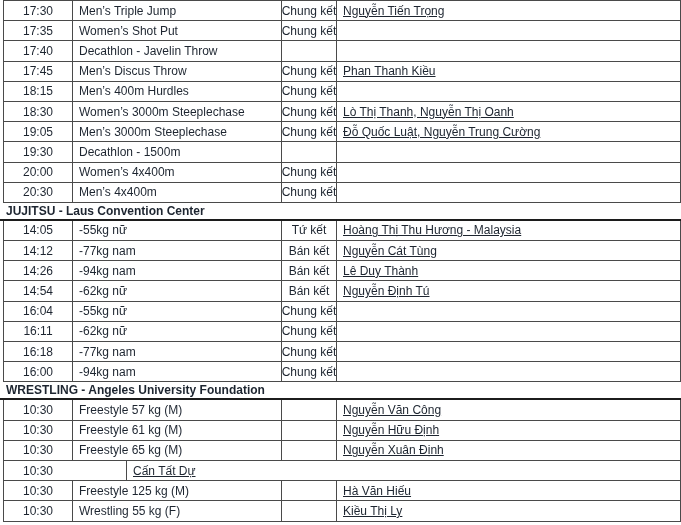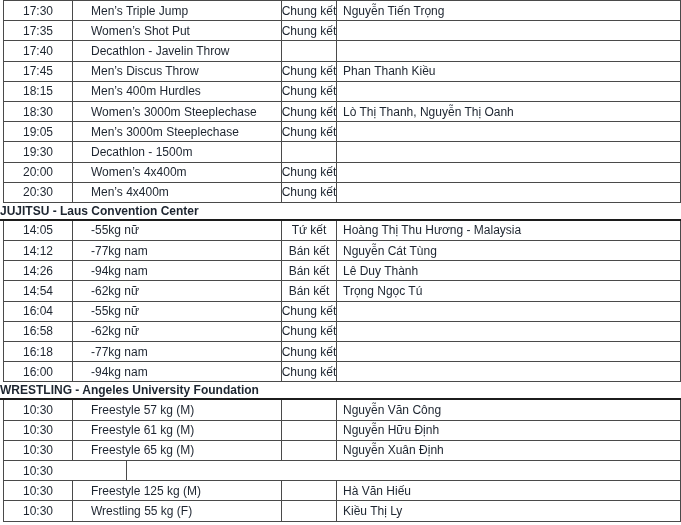--- a/index.html
+++ b/index.html
@@ -42,39 +42,40 @@
     color: var(--text, #1d2530);
   }
   .cell.time {
     width: 68px;
     justify-content: center;
   }
   .cell.event {
     width: 210px;
     border-left: 1px solid var(--border, #4a4a4a);
     border-right: 1px solid var(--border, #4a4a4a);
-    padding: 0 18px;
+    padding: 0 6px;
   }
   .cell.stage {
     width: 55px;
     justify-content: center;
     border-right: 1px solid var(--border, #4a4a4a);
   }
   .cell.athletes {
     flex: 1;
     padding: 2px 6px;
+    text-decoration: underline;
   }
   .section-row {
     display: flex;
     align-items: center;
     box-sizing: border-box;
     height: 18px;
     width: 681px;
     border-bottom: 2px solid var(--header-border, #1c1c1c);
-    padding-left: 0;
+    padding-left: 6px;
   }
   .section-row .section-label {
     font-size: 12px;
     font-weight: 700;
     color: var(--text, #1d2530);
     white-space: nowrap;
   }
 </style>
 </head>
 <body>
@@ -113,20 +114,21 @@
     <div class="data-row">
     <div class="cell time">18:30</div>
     <div class="cell event">Women’s 3000m Steeplechase</div>
     <div class="cell stage">Chung kết</div>
     <div class="cell athletes">Lò Thị Thanh, Nguyễn Thị Oanh</div>
   </div>
     <div class="data-row">
     <div class="cell time">19:05</div>
     <div class="cell event">Men’s 3000m Steeplechase</div>
     <div class="cell stage">Chung kết</div>
+    <div class="cell athletes">Đỗ Quốc Luật, Nguyễn Trung Cường</div>
   </div>
     <div class="data-row">
     <div class="cell time">19:30</div>
     <div class="cell event">Decathlon - 1500m</div>
     <div class="cell stage"></div>
     <div class="cell athletes"></div>
   </div>
     <div class="data-row">
     <div class="cell time">20:00</div>
     <div class="cell event">Women’s 4x400m</div>
@@ -157,30 +159,30 @@
     <div class="data-row">
     <div class="cell time">14:26</div>
     <div class="cell event">-94kg nam</div>
     <div class="cell stage">Bán kết</div>
     <div class="cell athletes">Lê Duy Thành</div>
   </div>
     <div class="data-row">
     <div class="cell time">14:54</div>
     <div class="cell event">-62kg nữ</div>
     <div class="cell stage">Bán kết</div>
-    <div class="cell athletes">Trọng Ngọc Tú</div>
+    <div class="cell athletes">Nguyễn Định Tú</div>
   </div>
     <div class="data-row">
     <div class="cell time">16:04</div>
     <div class="cell event">-55kg nữ</div>
     <div class="cell stage">Chung kết</div>
     <div class="cell athletes"></div>
   </div>
     <div class="data-row">
-    <div class="cell time">16:58</div>
+    <div class="cell time">16:11</div>
     <div class="cell event">-62kg nữ</div>
     <div class="cell stage">Chung kết</div>
     <div class="cell athletes"></div>
   </div>
     <div class="data-row">
     <div class="cell time">16:18</div>
     <div class="cell event">-77kg nam</div>
     <div class="cell stage">Chung kết</div>
     <div class="cell athletes"></div>
   </div>
@@ -207,20 +209,21 @@
   </div>
     <div class="data-row">
     <div class="cell time">10:30</div>
     <div class="cell event">Freestyle 65 kg (M)</div>
     <div class="cell stage"></div>
     <div class="cell athletes">Nguyễn Xuân Định</div>
   </div>
     <div class="data-row">
     <div class="cell time">10:30</div>
     <div class="cell stage"></div>
+    <div class="cell athletes">Cấn Tất Dự</div>
   </div>
     <div class="data-row">
     <div class="cell time">10:30</div>
     <div class="cell event">Freestyle 125 kg (M)</div>
     <div class="cell stage"></div>
     <div class="cell athletes">Hà Văn Hiếu</div>
   </div>
     <div class="data-row">
     <div class="cell time">10:30</div>
     <div class="cell event">Wrestling 55 kg (F)</div>

